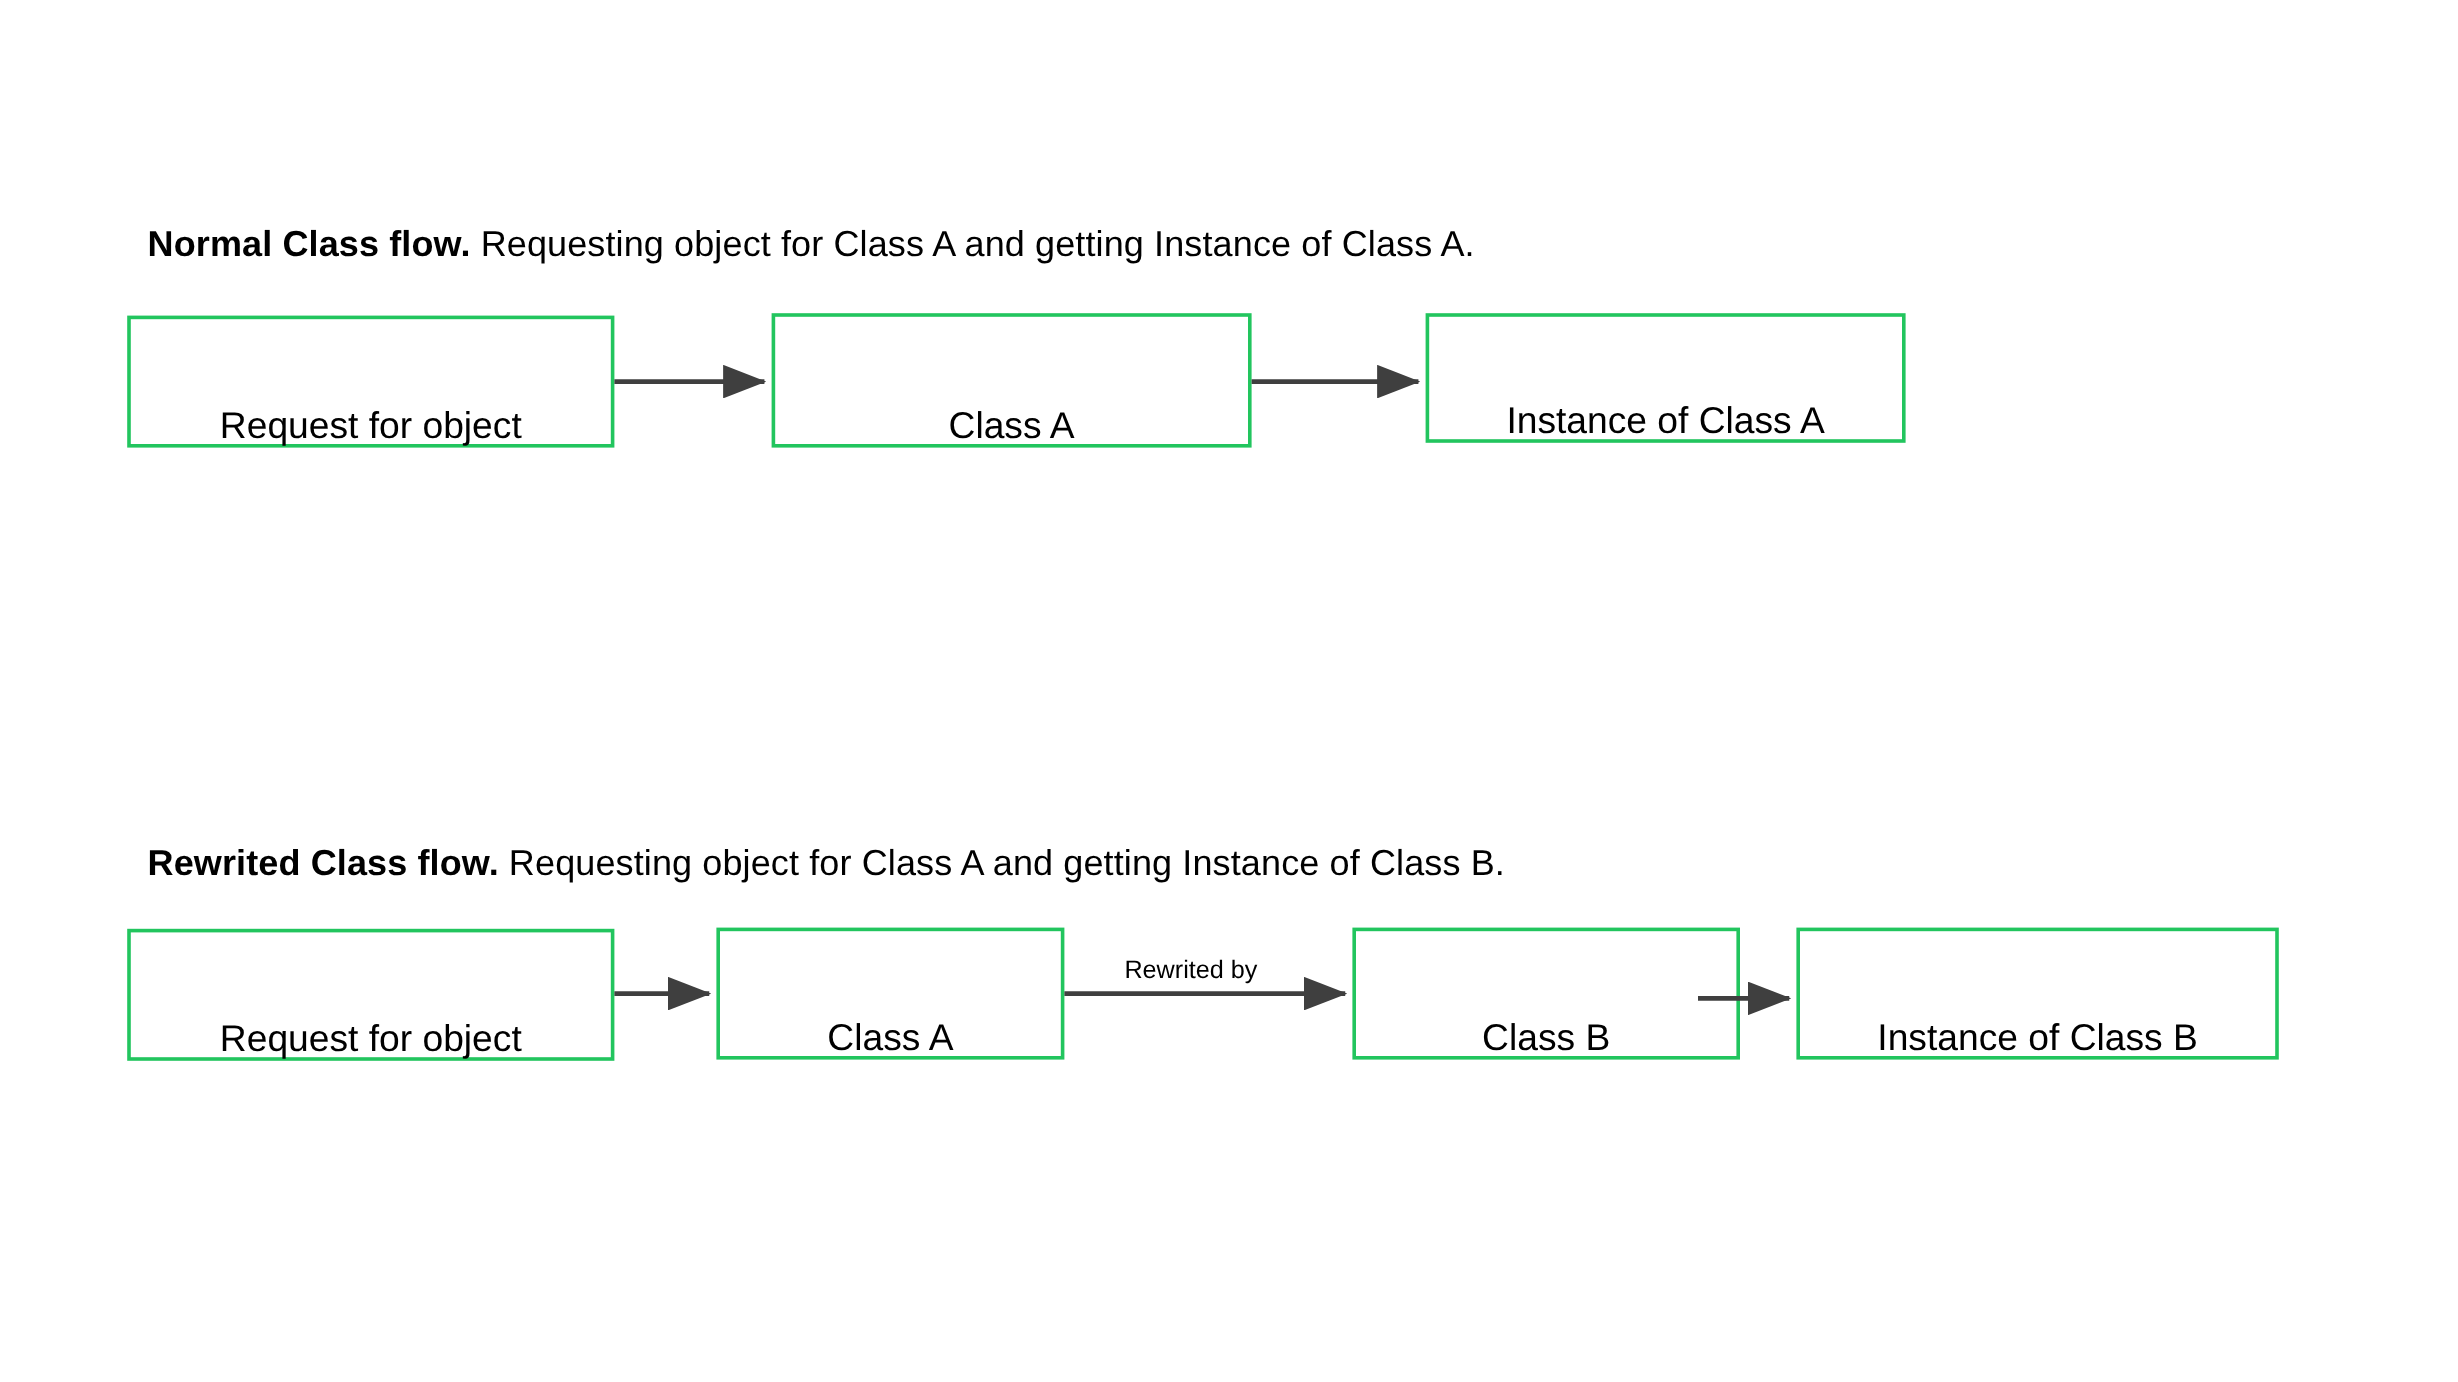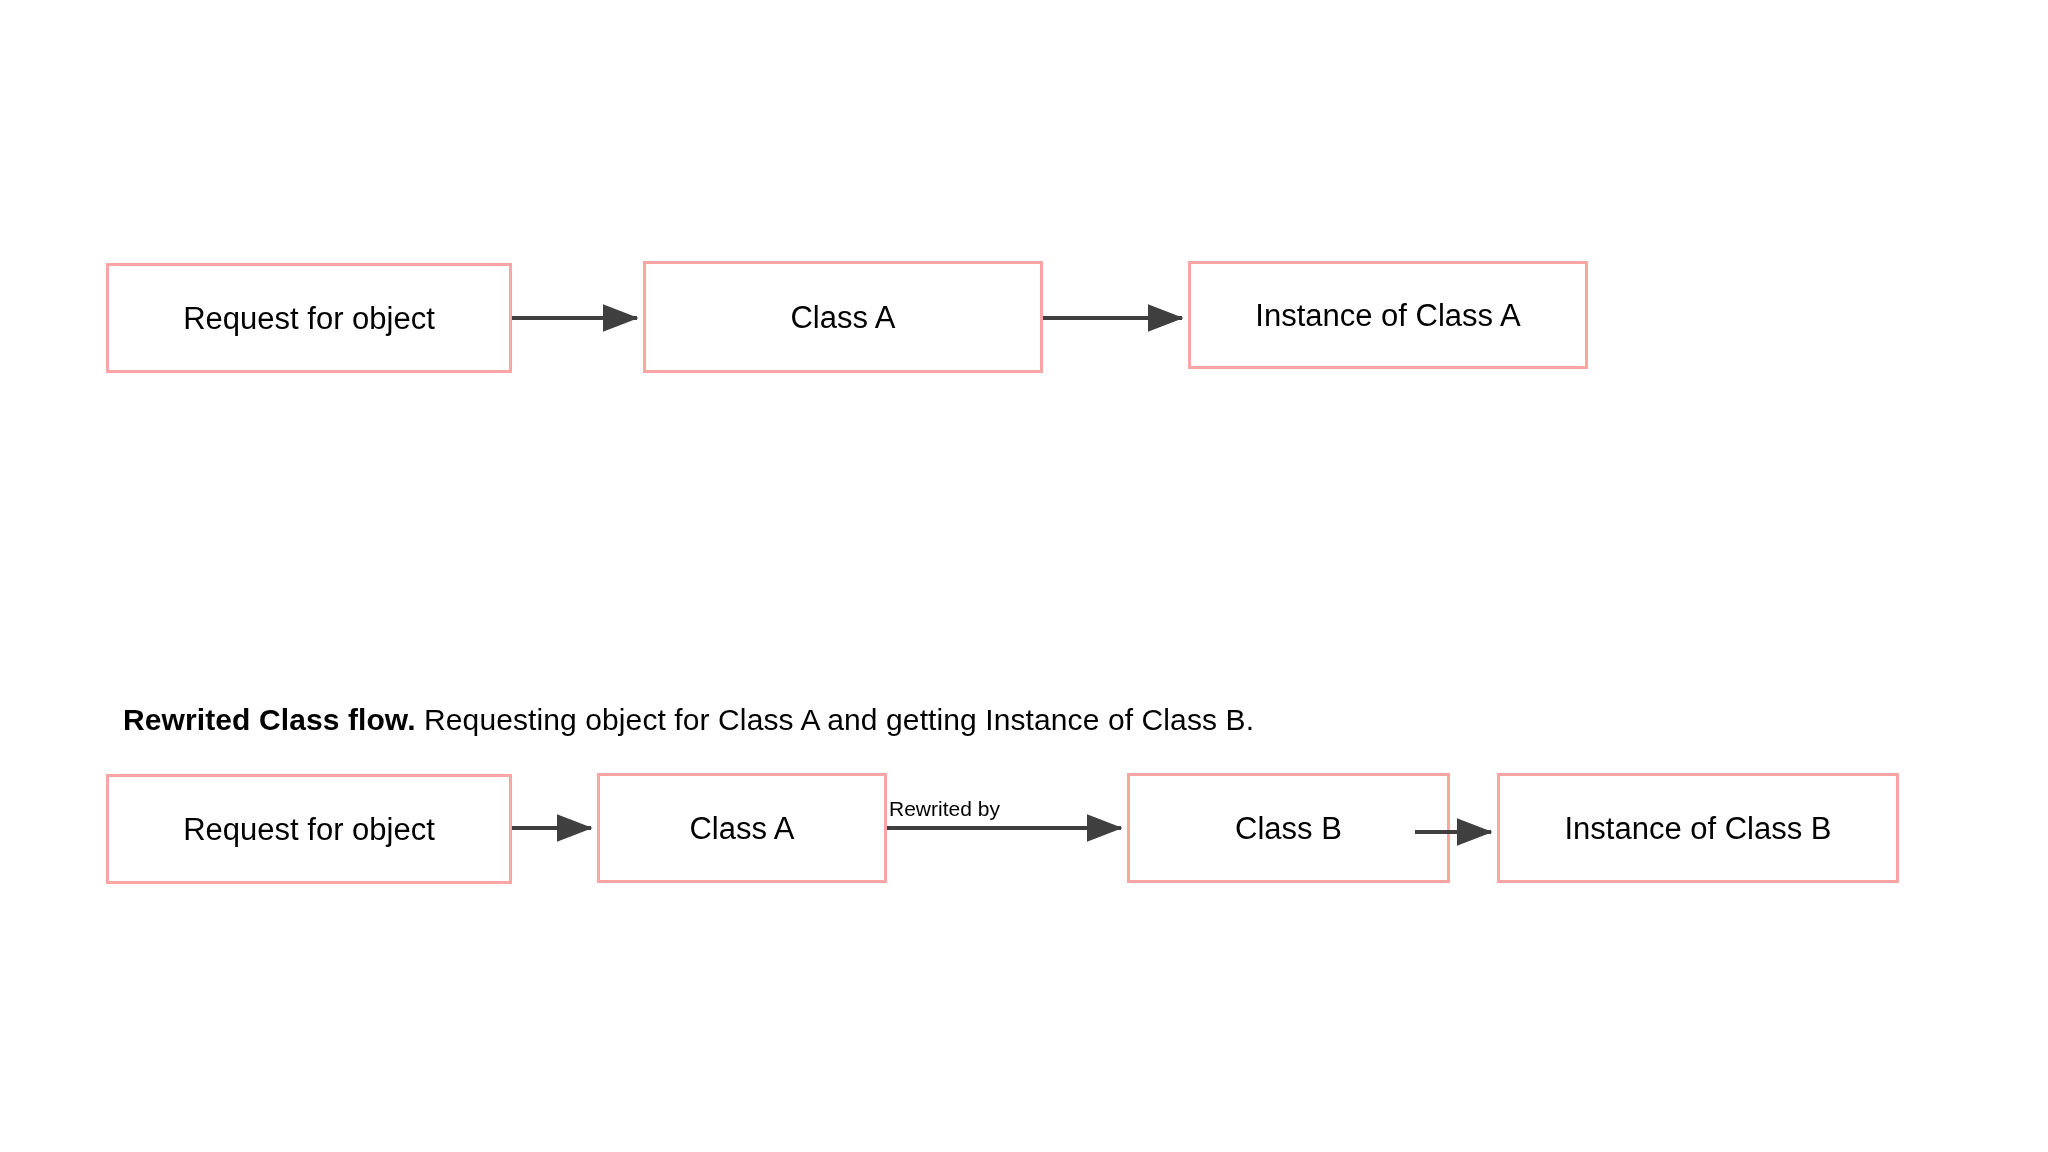--- a/index.html
+++ b/index.html
@@ -38,24 +38,24 @@
     font-weight: 400;
   }
 
   #caption-normal  { left: 123px; top: 186px; }
   #caption-rewrite { left: 123px; top: 702px; }
 
   
   .node {
     position: absolute;
     box-sizing: border-box;
-    border: 3px solid #fca5a5;
+    border: 3px solid #22c55e;
     background: #ffffff;
     display: flex;
-    align-items: center;
+    align-items: flex-end;
     justify-content: center;
   }
   .node-label {
     font-size: 31px;
     font-weight: 400;
     color: #000000;
     white-space: nowrap;
     line-height: 1;
   }
 
@@ -82,27 +82,30 @@
 
   
   .edge-label {
     position: absolute;
     font-size: 21px;
     font-weight: 400;
     color: #000000;
     white-space: nowrap;
     line-height: 1;
   }
-  #edge-label-rewrited-by { left: 889px; top: 798px; }
+  #edge-label-rewrited-by { left: 937px; top: 798px; }
 </style>
 </head>
 <body>
 
 <div class="canvas">
 
+  <div class="caption" id="caption-normal">
+    <span class="lead">Normal Class flow.</span><span class="rest"> Requesting object for Class A and getting Instance of Class A.</span>
+  </div>
 
   <div class="node" id="node-r1-request">
     <span class="node-label">Request for object</span>
   </div>
 
   <div class="node" id="node-r1-classa">
     <span class="node-label">Class A</span>
   </div>
 
   <div class="node" id="node-r1-instance">

